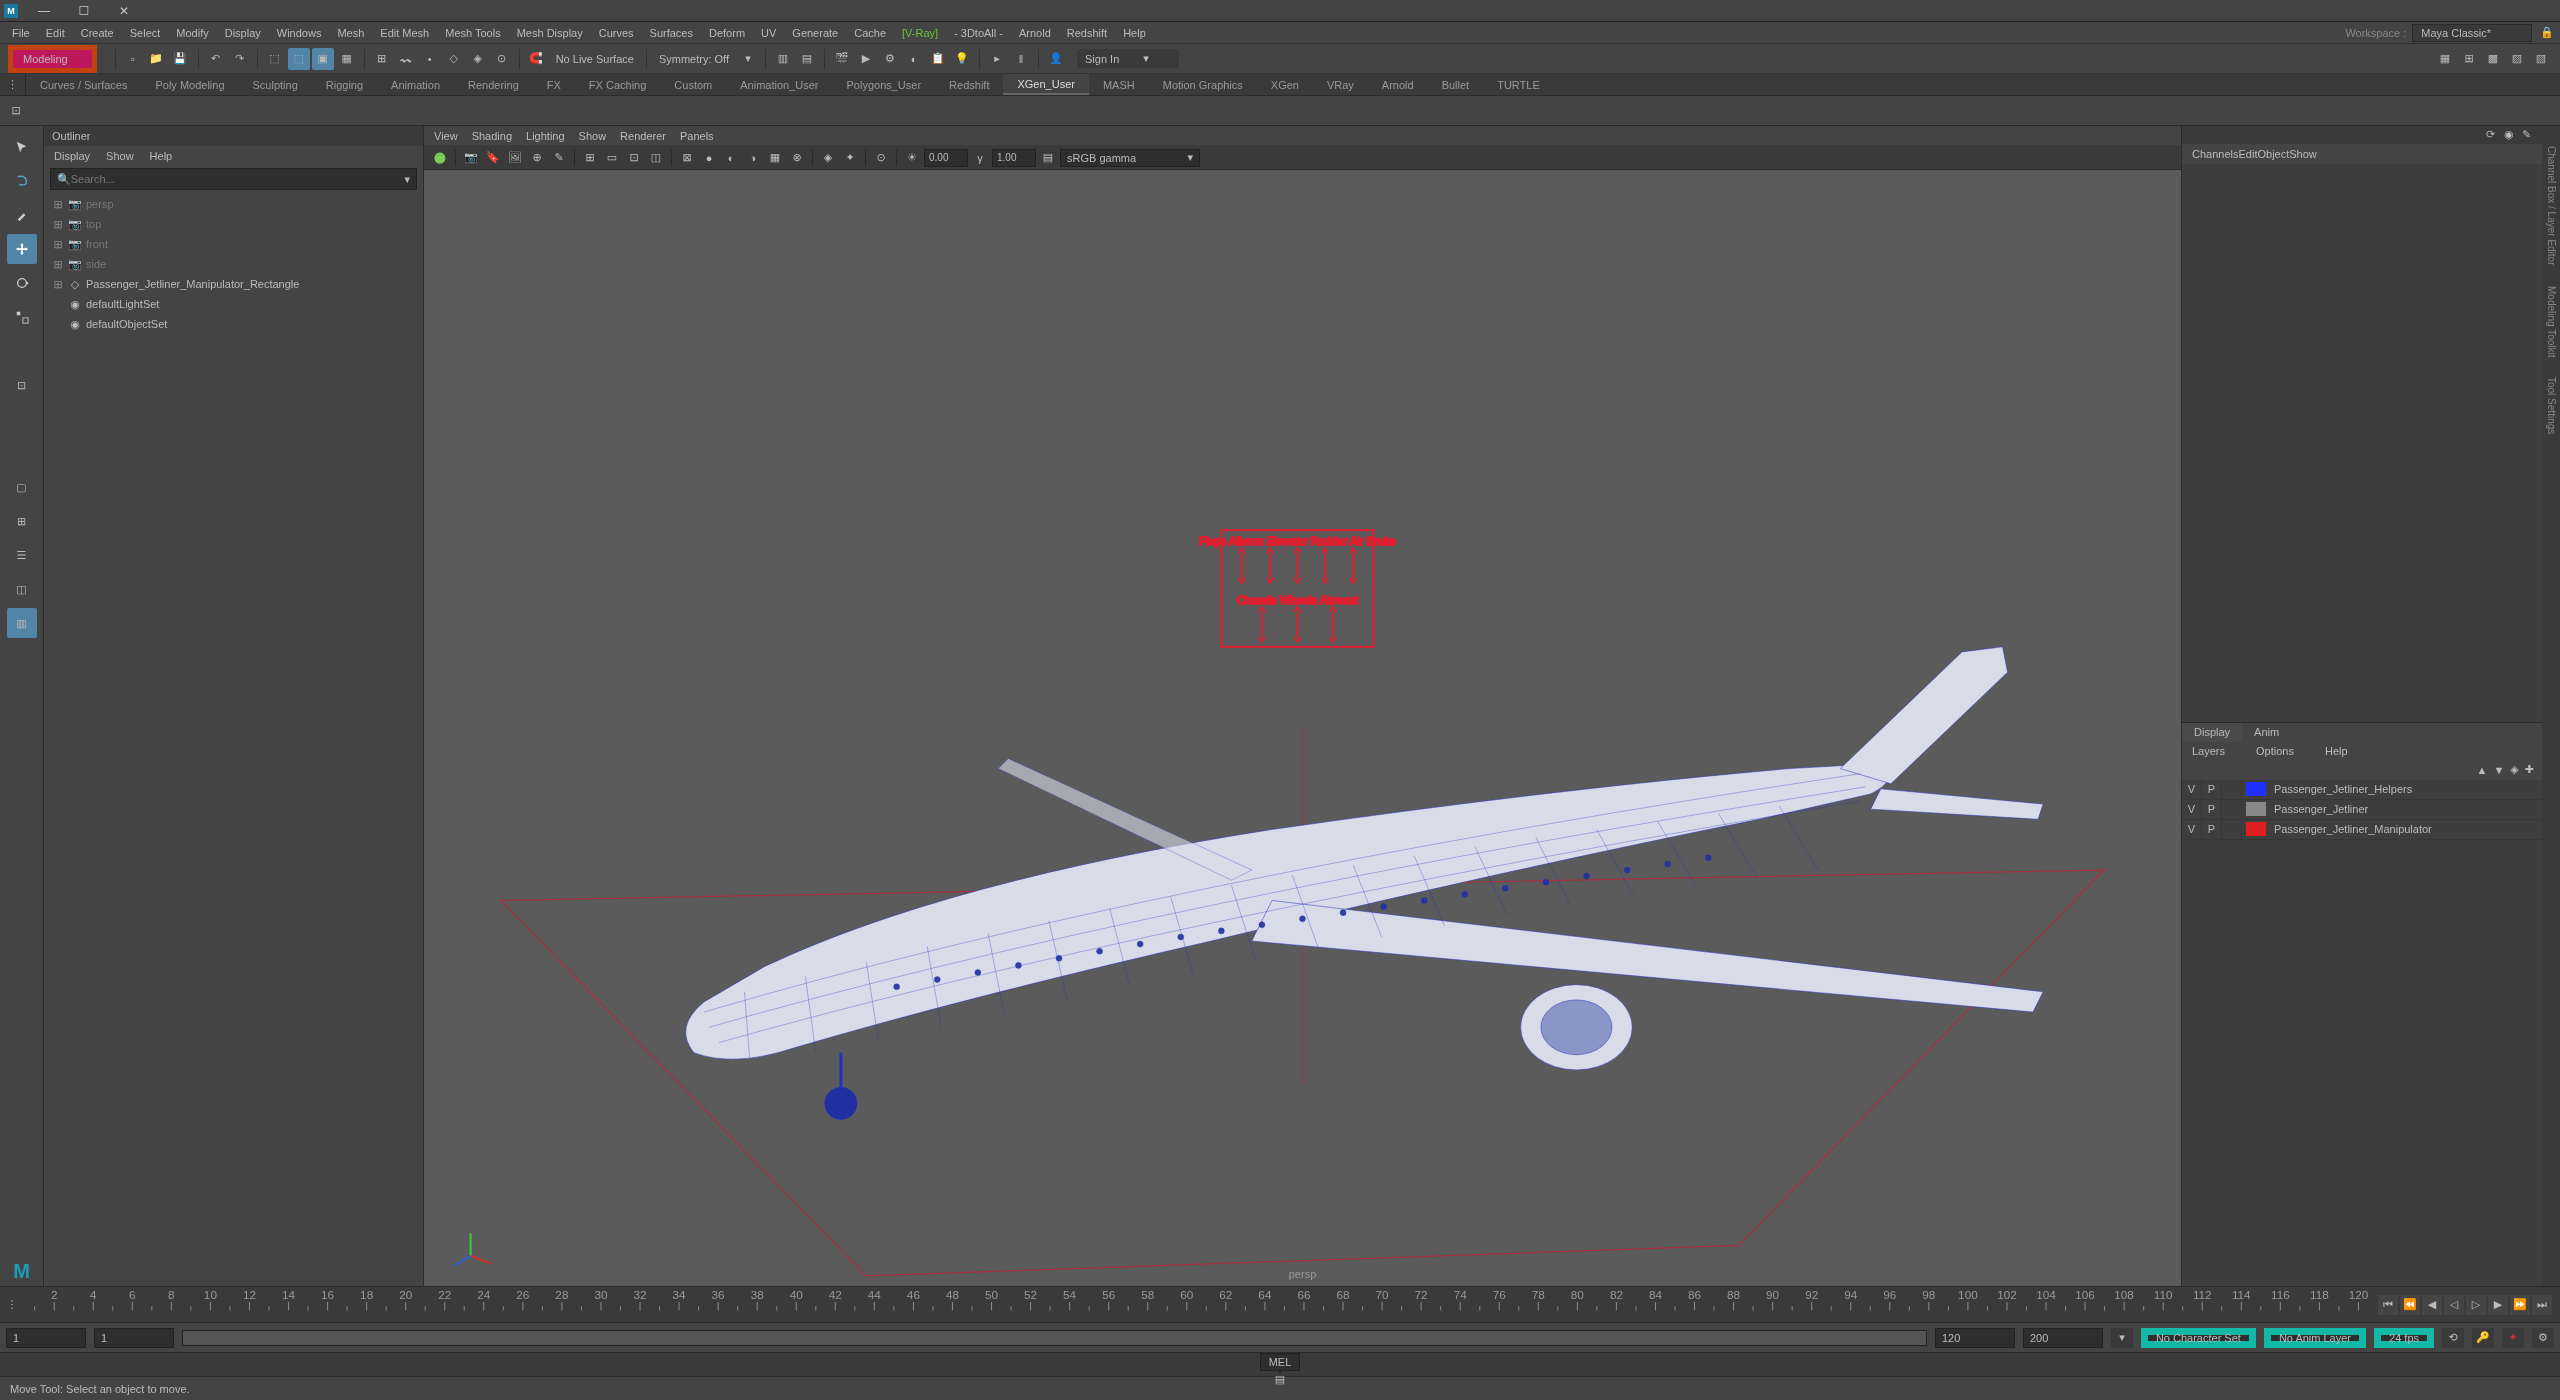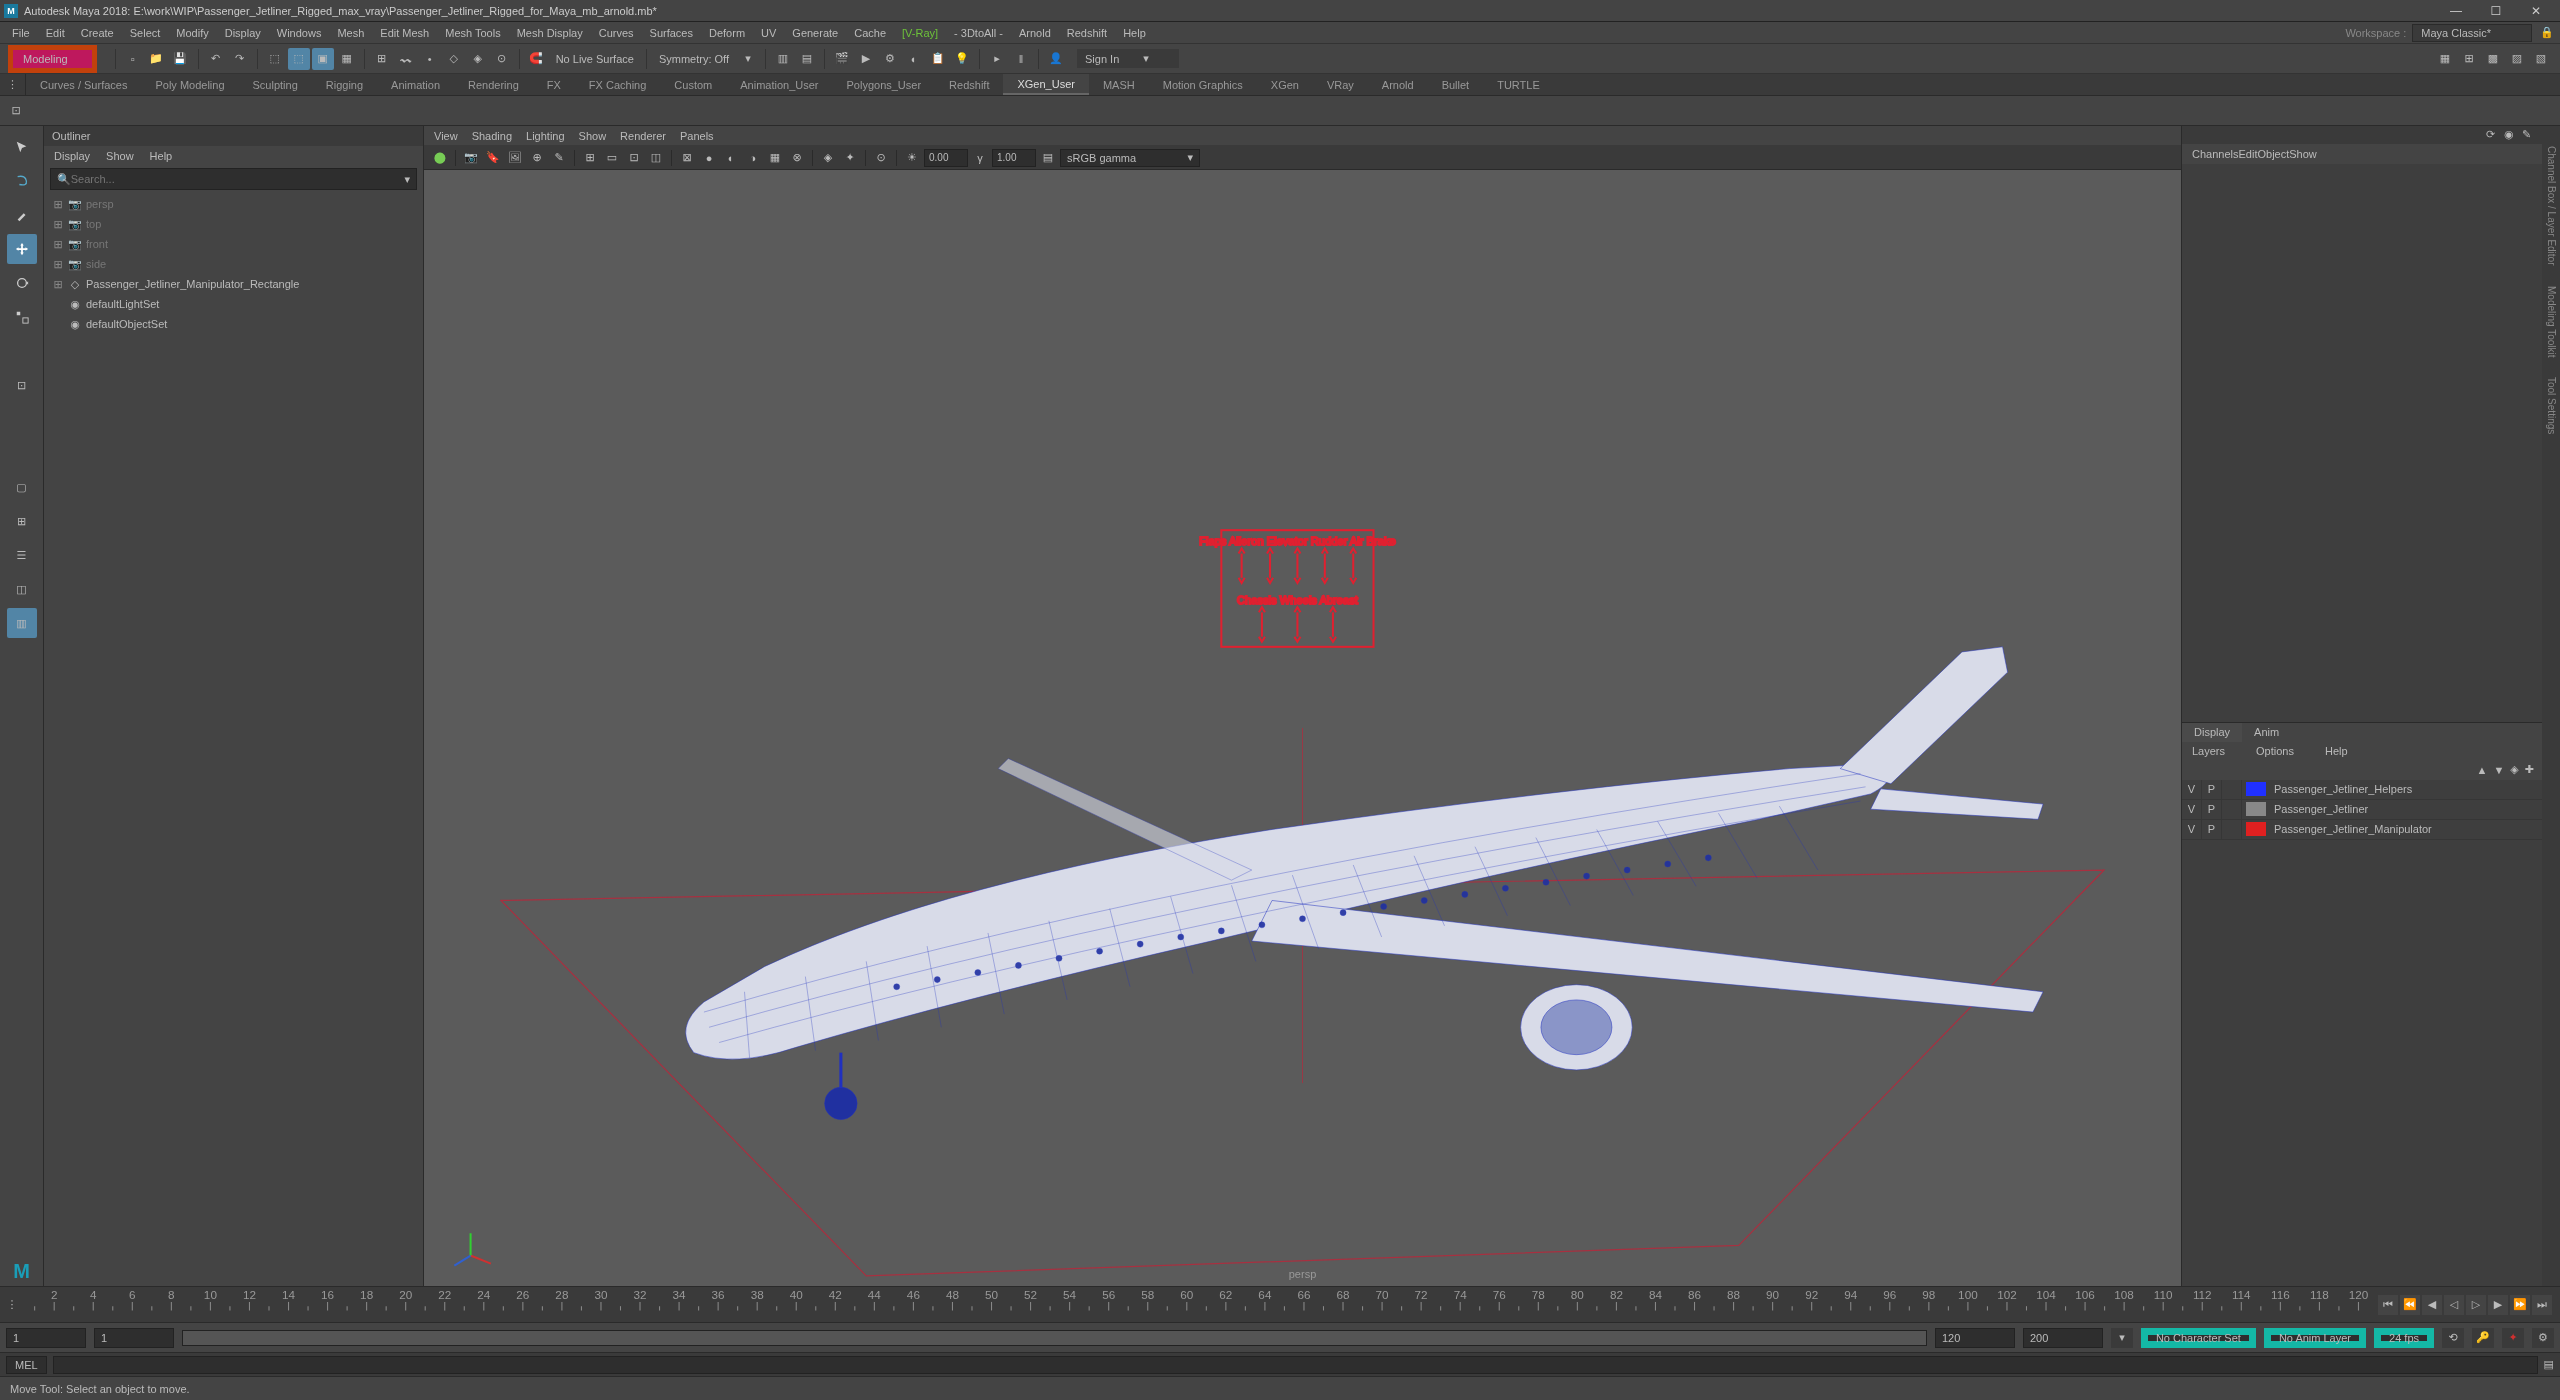--- a/index.html
+++ b/index.html
@@ -83,34 +83,33 @@
 .timeline .pbtns { display:flex; gap:2px; padding:0 8px;}
 .timeline .pbtns .pb{width:20px;height:20px;display:flex;align-items:center;justify-content:center;background:#444;}
 
 .rangebar { height: 30px; background: #444; display: flex; align-items: center; padding: 0 6px; gap: 8px; border-top:1px solid #2a2a2a;}
 .rangebar .nf { width: 80px; height: 20px; background: #2e2e2e; border:1px solid #222; padding:0 6px;display:flex;align-items:center;}
 .rangebar .slider { flex:1; height:16px; background:#2e2e2e;border:1px solid #222;position:relative;}
 .rangebar .slider .thumb{position:absolute;left:0;top:0;bottom:0;width:100%;background:#555;}
 .rangebar .sel { height:20px;background:#2e2e2e;border:7px solid #14b8a6;padding:0 8px 0 8px;display:flex;align-items:center;}
 .rangebar .ib{width:22px;height:20px;background:#3a3a3a;display:flex;align-items:center;justify-content:center;}
 
-.cmdline { height:24px; background:#3a3a3a; display:flex;align-items:center;padding:0 6px;border-top:1px solid #2a2a2a;}
+.cmdline { height:24px; background:#3a3a3a; display:flex;align-items:center;padding:0 6px;border-top:1px solid #2a2a2a;flex-direction:column;}
 .cmdline .mel{background:#2e2e2e;padding:2px 8px;border:1px solid #222;}
 .cmdline .cin{flex:1;height:18px;background:#2e2e2e;margin:0 6px;border:1px solid #222;}
 
 .helpline { height:24px; background:#444;display:flex;align-items:center;padding:0 10px;border-top:1px solid #2a2a2a;}
 
 svg.ico { width:14px;height:14px; }
 </style>
 </head>
 <body>
 
 <div class="titlebar">
   <div class="icon">M</div>
-  <div class="title">Autodesk Maya 2018: E:\work\WIP\Passenger_Jetliner_Rigged_max_vray\Passenger_Jetliner_Rigged_for_Maya_mb_arnold.mb*</div>
   <div class="winbtn">—</div>
   <div class="winbtn">☐</div>
   <div class="winbtn">✕</div>
 </div>
 
 <div class="menubar">
   <span class="mi">File</span>
   <span class="mi">Edit</span>
   <span class="mi">Create</span>
   <span class="mi">Select</span>

